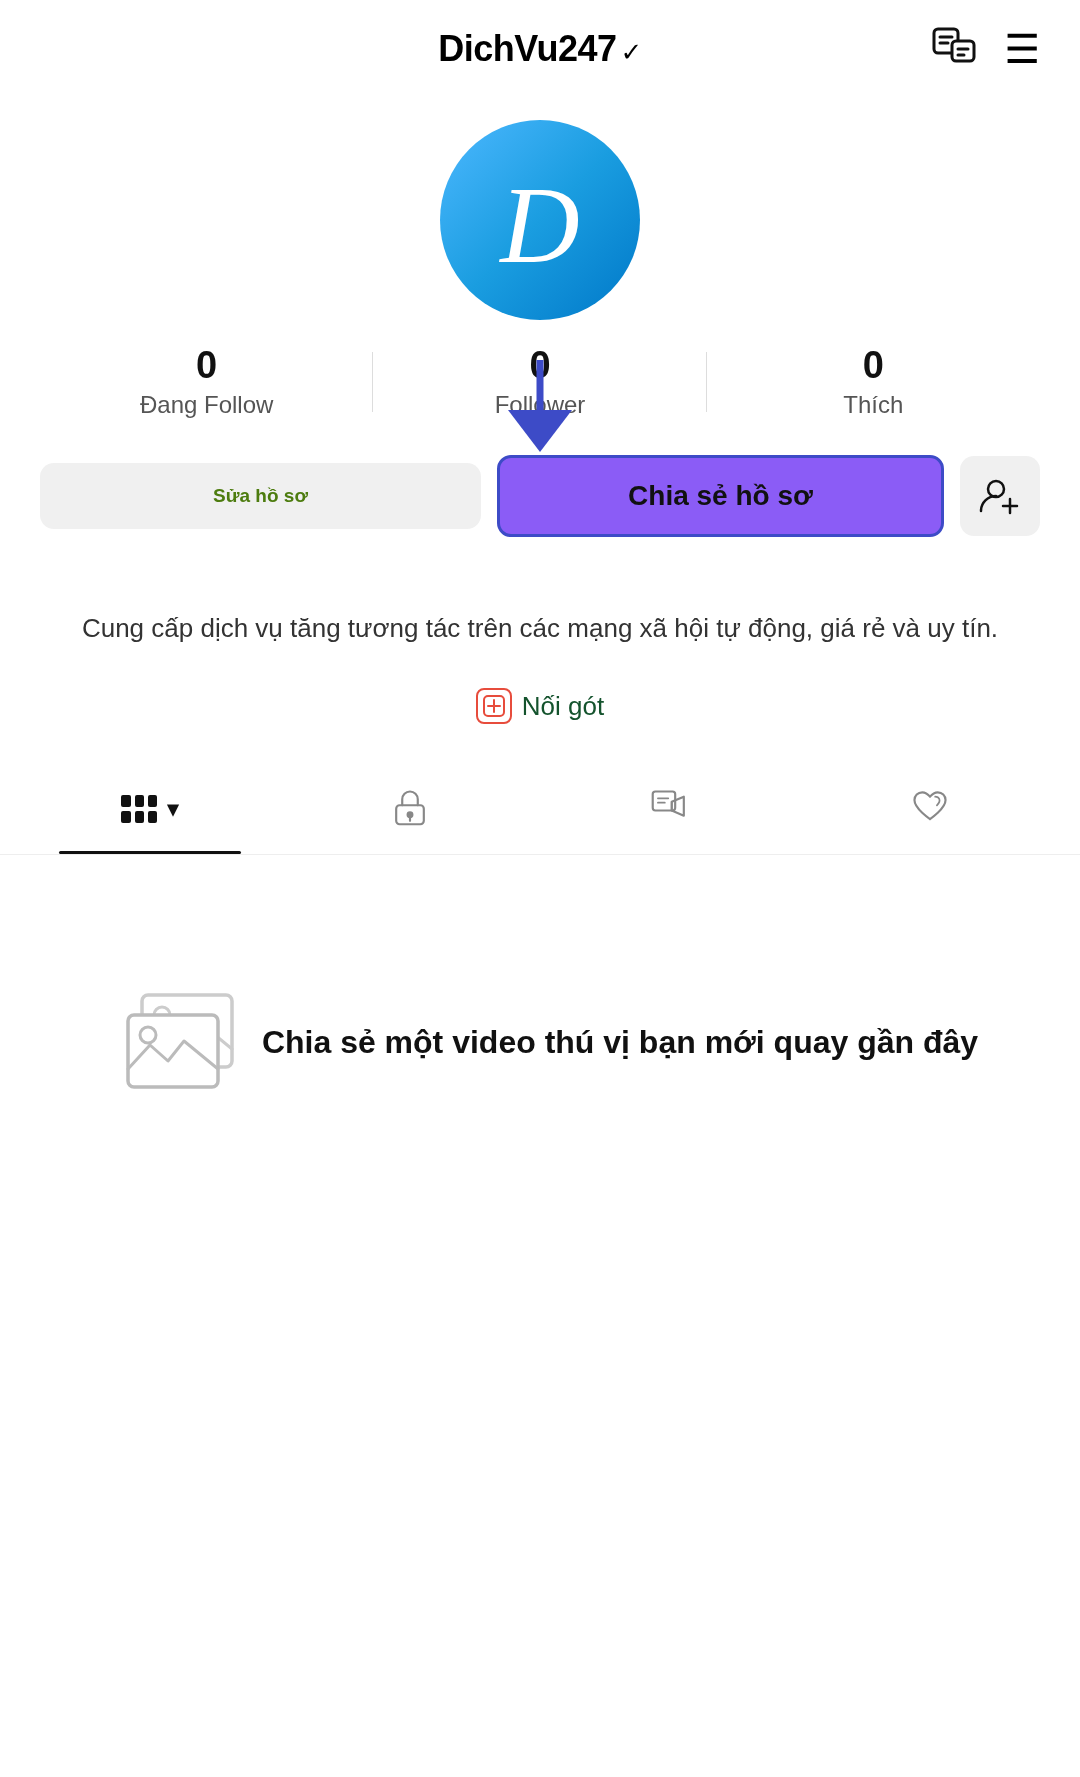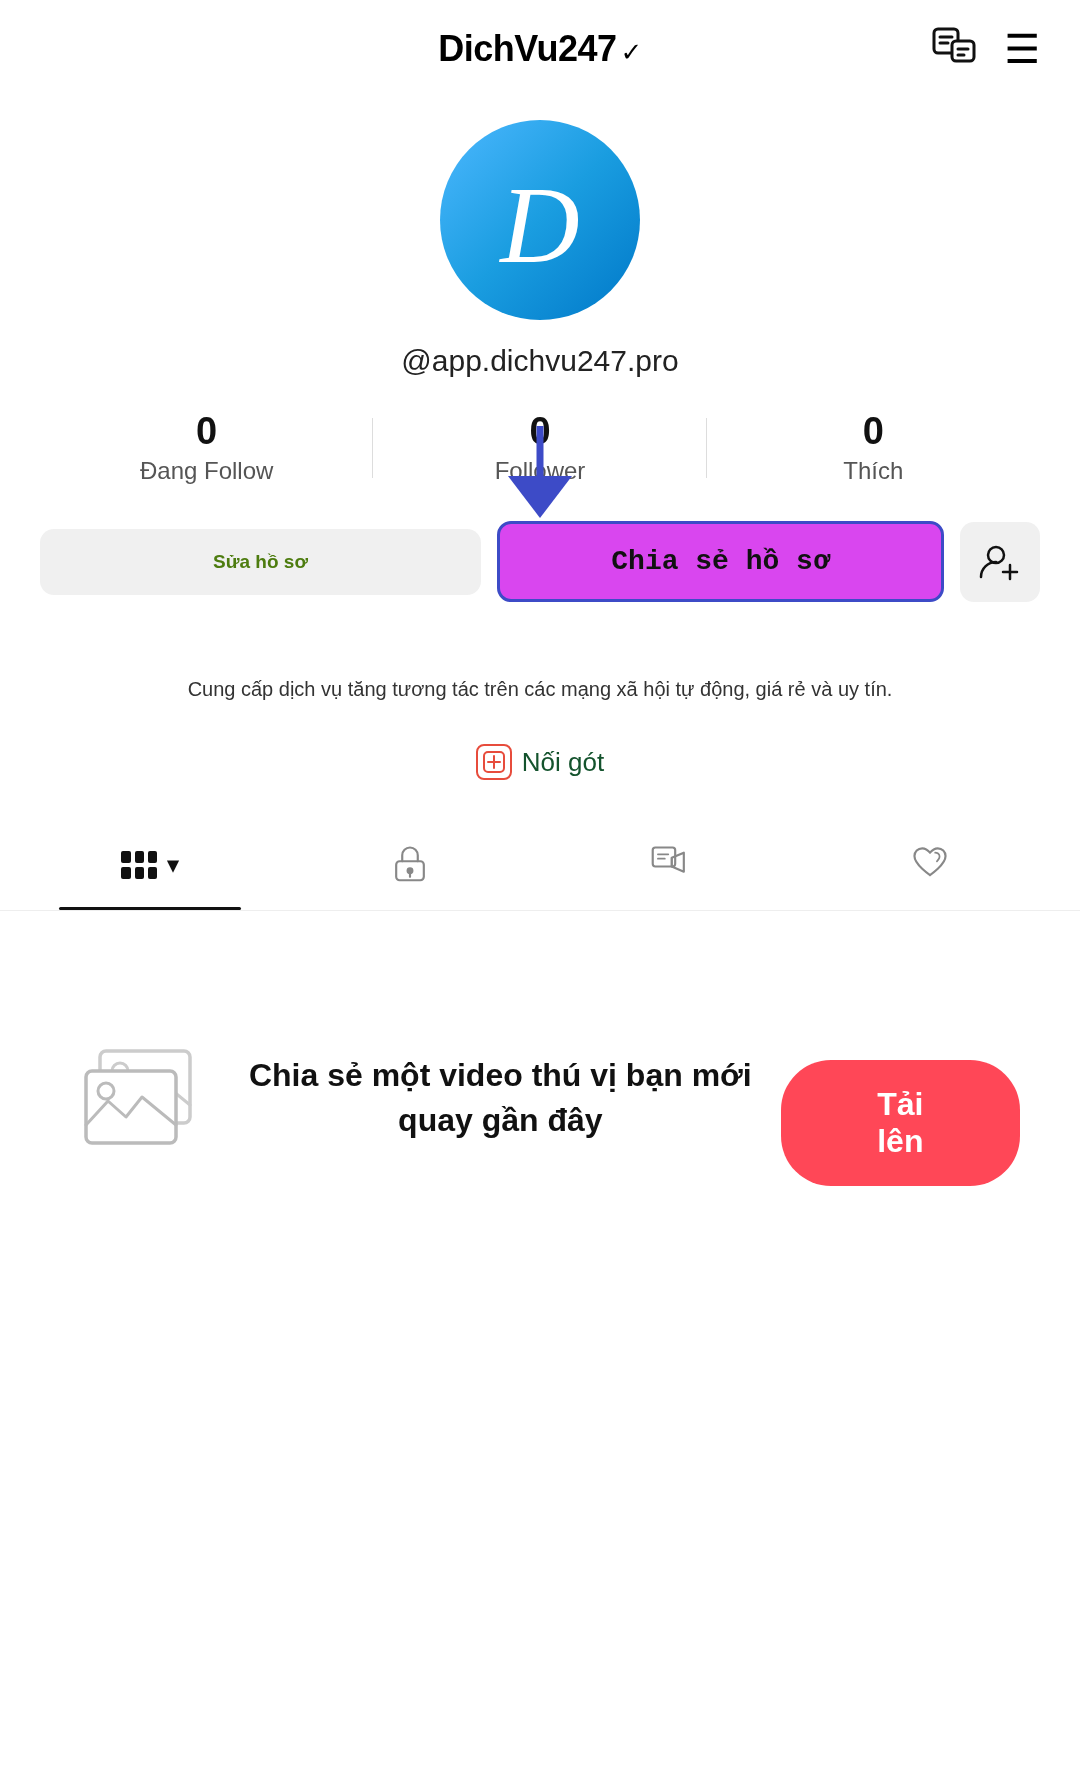--- a/index.html
+++ b/index.html
@@ -130,28 +130,27 @@
       border-radius: 14px;
       font-size: 19px;
       font-weight: 600;
       cursor: pointer;
       color: #4d7c0f;
     }
 
     .btn-share {
       flex: 1;
       padding: 22px 20px;
-      background: #d946ef;
+      background: #8b5cf6;
       border: 3px solid #3d4bc7;
       border-radius: 14px;
       font-size: 28px;
       font-weight: 600;
       cursor: pointer;
       color: #111;
-      font-family: Liberation Mono, monospace;
     }
 
     .btn-add-friend {
       width: 80px;
       height: 80px;
       background: #f0f0f0;
       border: none;
       border-radius: 14px;
       font-size: 36px;
       cursor: pointer;
@@ -162,21 +161,21 @@
     }
 
     
     .bio-section {
       text-align: center;
       padding: 0 40px;
       margin-bottom: 20px;
     }
 
     .bio-text {
-      font-size: 20px;
+      font-size: 26px;
       color: #333;
       line-height: 1.5;
     }
 
     .link-section {
       display: flex;
       align-items: center;
       justify-content: center;
       gap: 10px;
       margin-top: 20px;
@@ -316,21 +315,20 @@
     <span style="font-size:40px; cursor:pointer; font-weight:300; line-height:1;">☰</span>
   </div>
 </header>
 
 <section class="profile-section">
 
   <div class="avatar-container">
     <span class="avatar-letter">D</span>
   </div>
 
-  <div class="username">@app.dichvu247.pro</div>
 
   <div class="stats-row">
     <div class="stat-item">
       <span class="stat-number">0</span>
       <span class="stat-label">Đang Follow</span>
     </div>
     <div class="stat-item" style="position:relative;">
       <span class="stat-number">0</span>
       <span class="stat-label">Follower</span>
     </div>
@@ -442,15 +440,14 @@
       <path d="M40 74 L62 50 L80 66 L96 46 L130 74" stroke="#ccc" stroke-width="3" stroke-linejoin="round" fill="none" stroke-linecap="round"></path>
 
       <rect x="26" y="40" width="90" height="72" rx="6" stroke="#bbb" stroke-width="3.5" fill="white"></rect>
       <circle cx="46" cy="60" r="8" stroke="#bbb" stroke-width="3" fill="none"></circle>
       <path d="M26 94 L48 70 L66 86 L82 66 L116 94" stroke="#bbb" stroke-width="3" stroke-linejoin="round" fill="none" stroke-linecap="round"></path>
     </svg>
   </div>
 
   <div class="empty-title">Chia sẻ một video thú vị bạn mới quay gần đây</div>
 
-  <button class="btn-upload">Tải lên</button>
 
 </div>
 
 </body></html>

